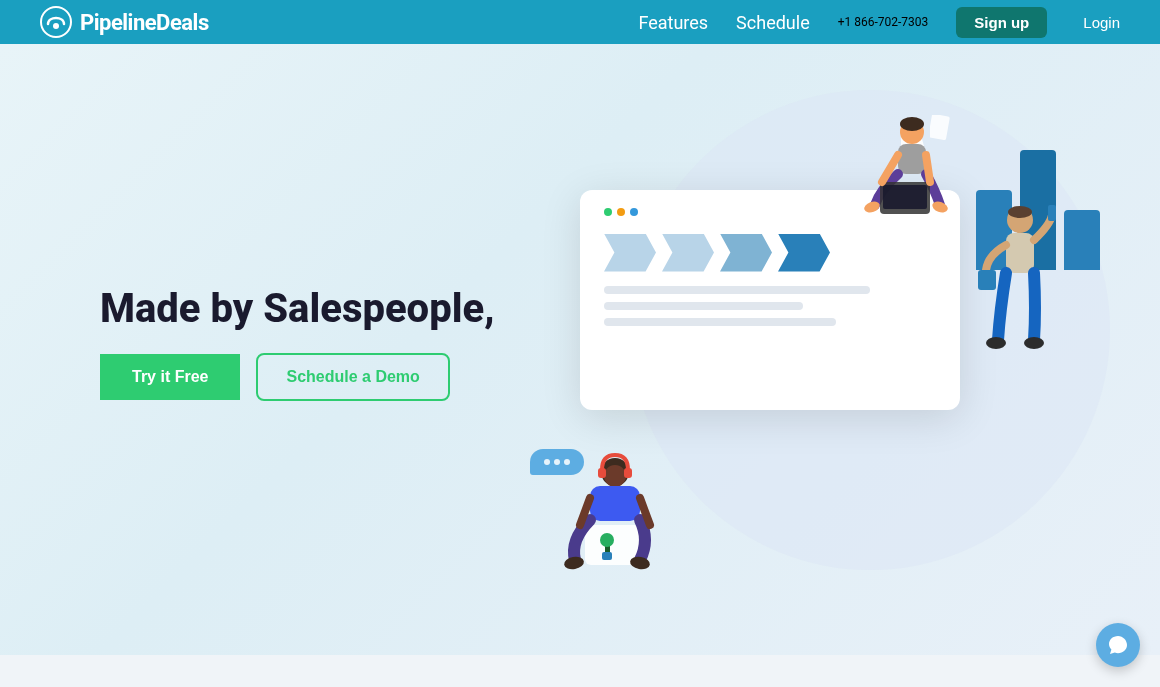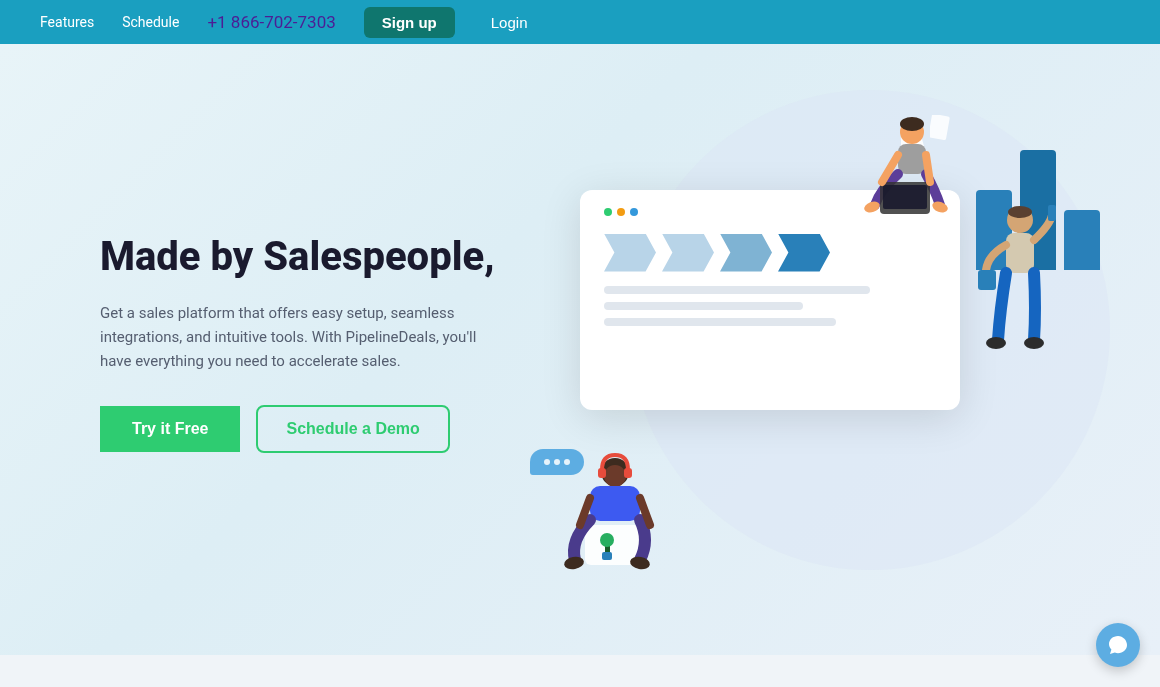--- a/index.html
+++ b/index.html
@@ -42,28 +42,28 @@
     }
 
     .nav-right {
       display: flex;
       align-items: center;
       gap: 28px;
     }
 
     .nav-link {
       color: #ffffff;
-      font-size: 14px;
+      font-size: 18px;
       text-decoration: none;
       cursor: pointer;
     }
 
     .nav-phone {
-      color: #4c1d95;
-      font-size: 17px;
+      color: #000000;
+      font-size: 12px;
     }
 
     .btn-signup {
       background: #0f766e;
       color: #ffffff;
       border: none;
       border-radius: 6px;
       padding: 7px 18px;
       font-size: 15px;
       font-weight: 600;
@@ -310,35 +310,43 @@
 
     
     .figure-svg {
       display: block;
     }
   </style>
 </head>
 <body>
 
 <nav>
+  <a class="nav-logo" href="#">
+
+    <svg class="logo-icon" viewBox="0 0 32 32" fill="none">
+      <circle cx="16" cy="16" r="15" stroke="white" stroke-width="2" fill="none"></circle>
+      <path d="M8 18 C8 10, 24 10, 24 18" stroke="white" stroke-width="2.5" fill="none" stroke-linecap="round"></path>
+      <circle cx="16" cy="20" r="3" fill="white"></circle>
+    </svg>
+    <span class="logo-text">PipelineDeals</span>
+  </a>
   <div class="nav-right">
     <a class="nav-link">Features</a>
     <a class="nav-link">Schedule</a>
     <span class="nav-phone">+1 866-702-7303</span>
     <button class="btn-signup">Sign up</button>
     <button class="btn-login">Login</button>
   </div>
 </nav>
 
 <section class="hero">
   <div class="hero-left">
     <h1 class="hero-title">
       <span>Made by Salespeople,</span><br>
     </h1>
-    <p class="hero-subtitle">Get a sales platform that offers easy setup, seamless integrations, and intuitive tools. With PipelineDeals, you'll have everything you need to accelerate sales.</p>
     <div class="hero-buttons">
       <button class="btn-try">Try it Free</button>
       <button class="btn-demo">Schedule a Demo</button>
     </div>
   </div>
 
   <div class="hero-right">
 
     <div class="bg-arch"></div>
 

